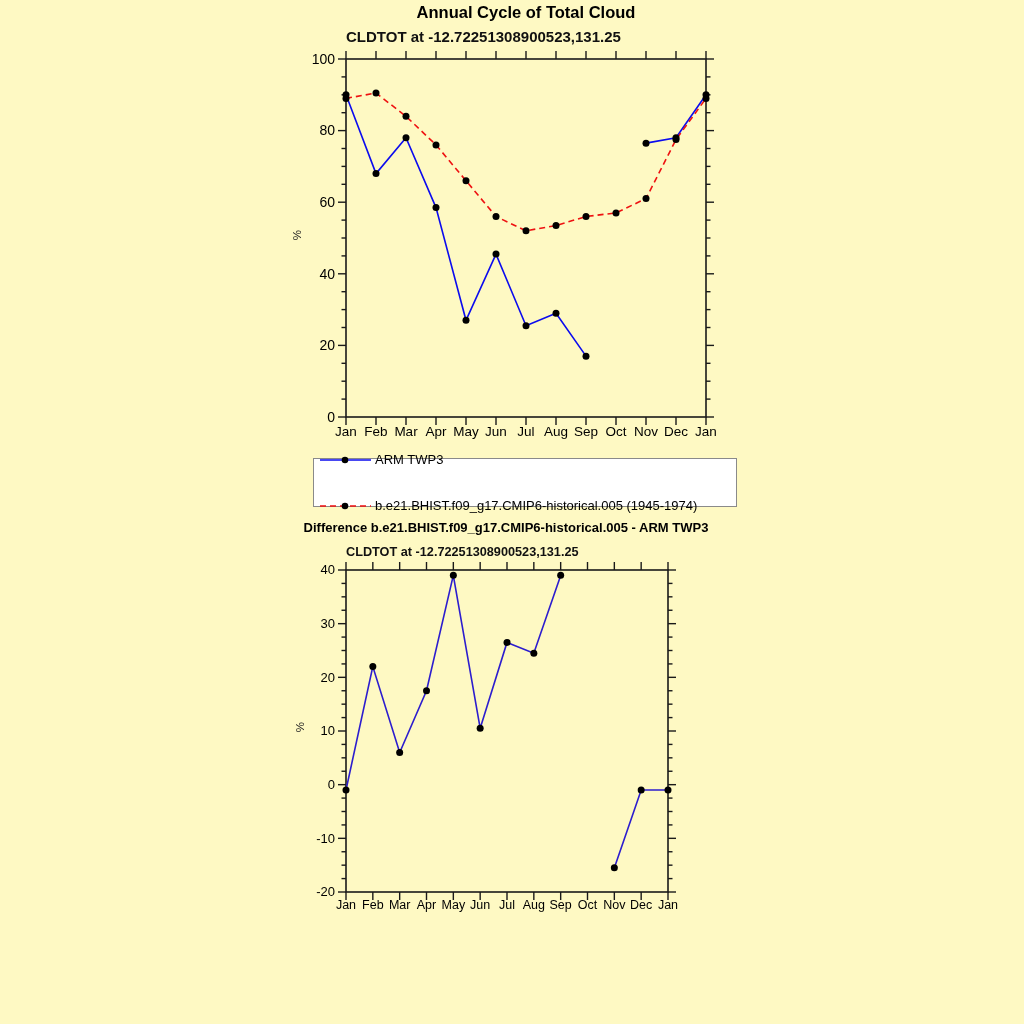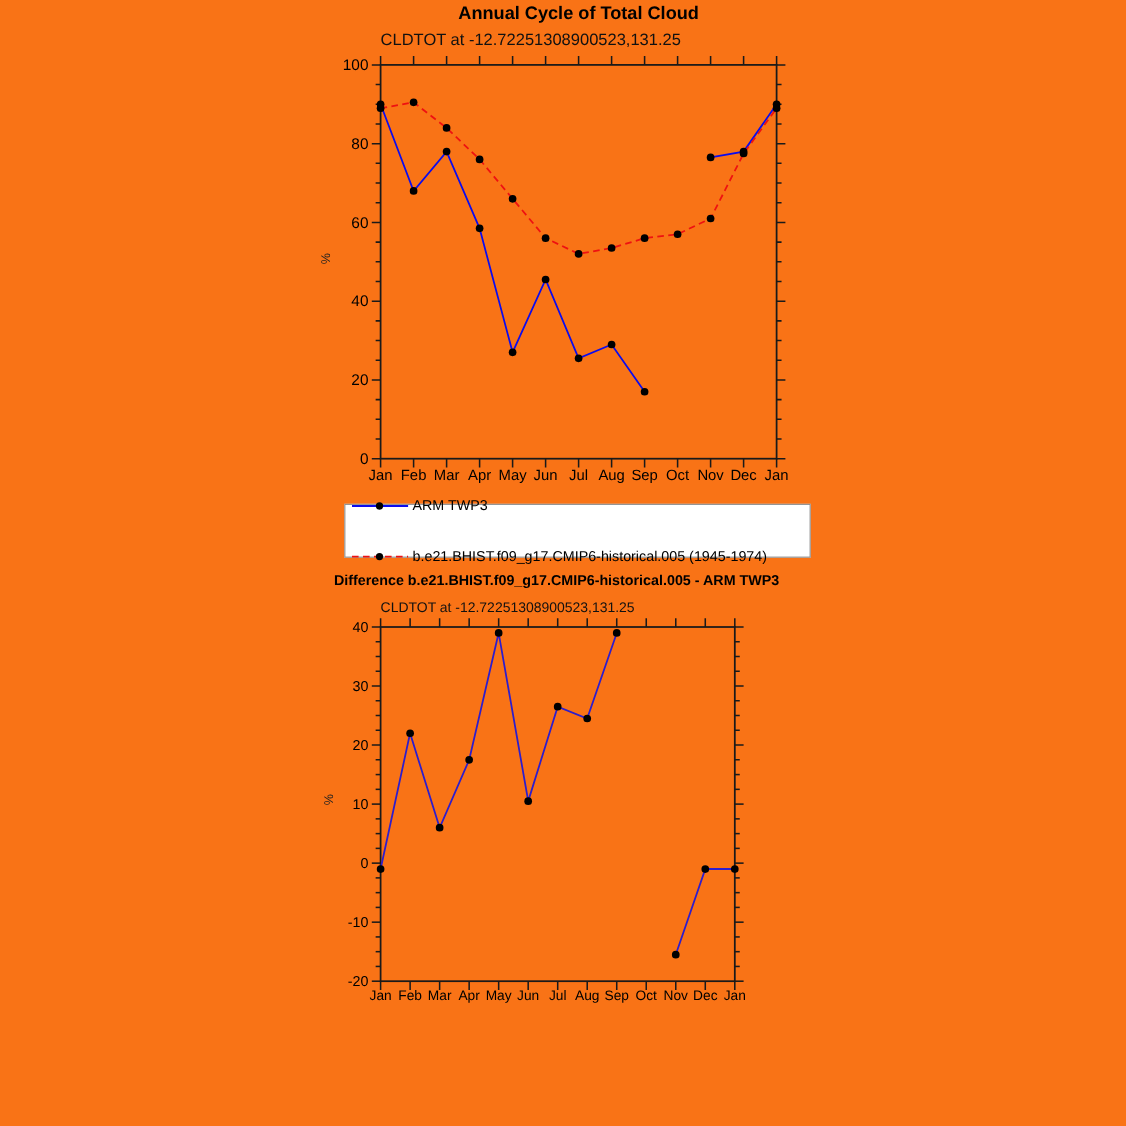--- a/index.html
+++ b/index.html
@@ -1,21 +1,21 @@
 <!DOCTYPE html>
 <html><head>
 <meta charset="utf-8">
 <style>
   html,body{margin:0;padding:0;background:#ffffff;}
-  .canvas{position:relative;width:1024px;height:1024px;background:#f97316;overflow:hidden;
+  .canvas{position:relative;width:1024px;height:1024px;background:#fef9c3;overflow:hidden;
           font-family:"Liberation Sans", sans-serif;color:#000;}
   .chart-title{position:absolute;text-align:center;font-weight:bold;white-space:nowrap;}
   .t1{left:346px;top:3px;width:360px;font-size:16.5px;}
   .t2{left:276px;top:520px;width:460px;font-size:13px;}
-  .chart-subtitle{position:absolute;white-space:nowrap;font-weight:normal;color:#111;}
+  .chart-subtitle{position:absolute;white-space:nowrap;font-weight:bold;color:#111;}
   .s1{left:346px;top:28px;font-size:15px;}
   .s2{left:346px;top:545px;font-size:12.7px;}
   .ylab{position:absolute;transform:rotate(-90deg);transform-origin:center center;
         font-size:11.5px;color:#222;width:18px;text-align:center;}
   .y1{left:288px;top:229px;}
   .y2{left:291px;top:721px;}
   svg.plot{position:absolute;}
   #chart-top{left:280px;top:45px;}
   #chart-bottom{left:280px;top:558px;}
   .legend{position:absolute;left:313px;top:458px;width:424px;height:49px;

